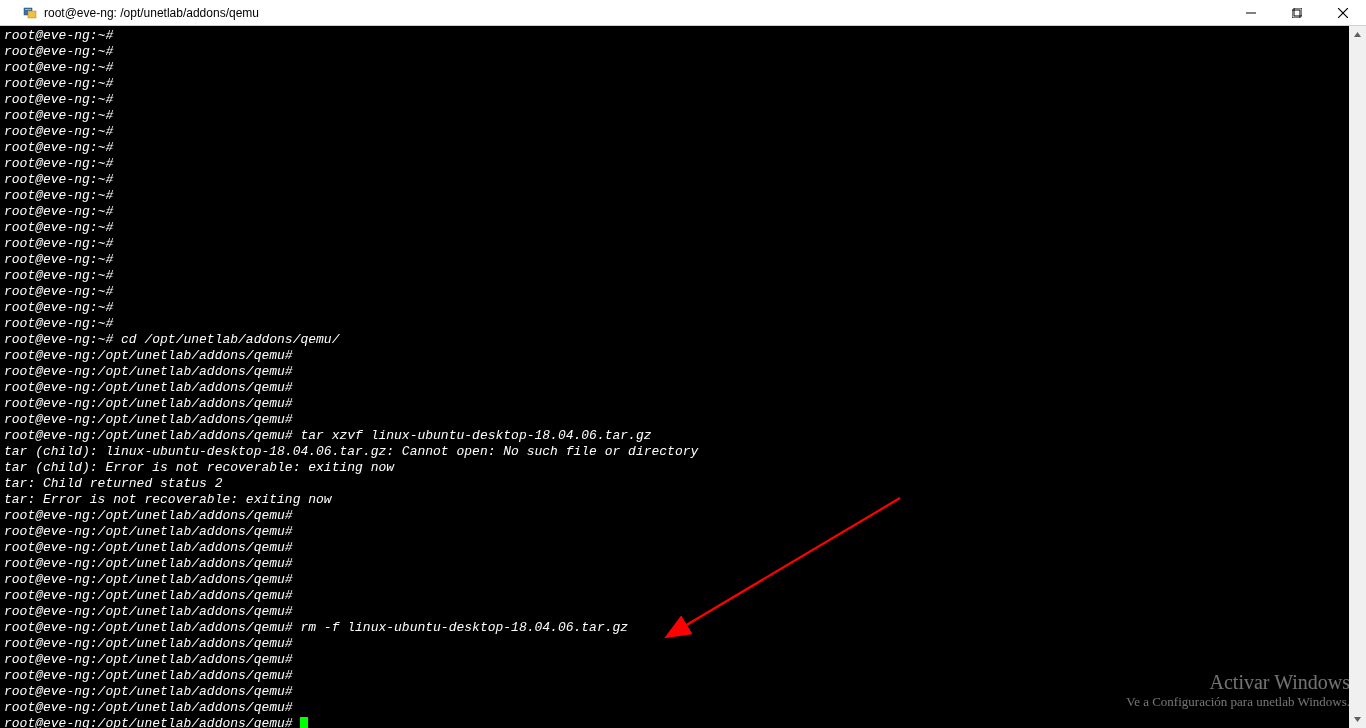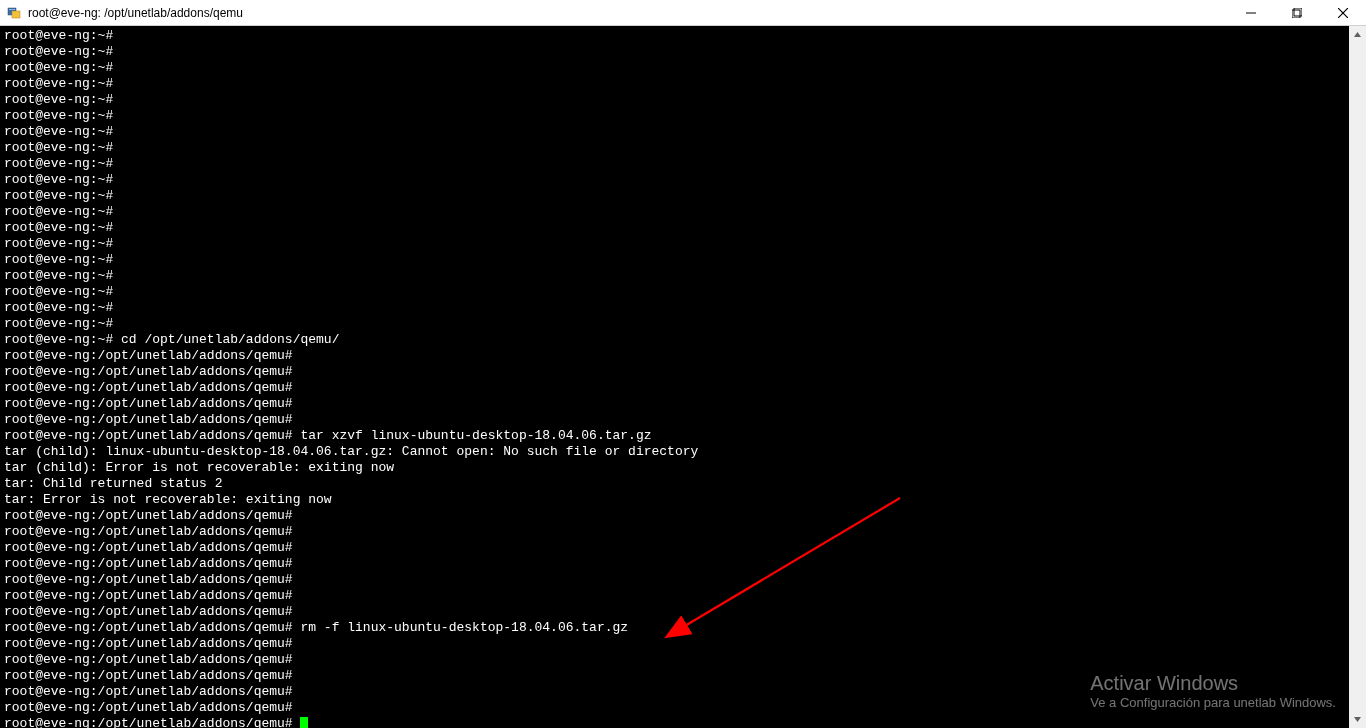--- a/index.html
+++ b/index.html
@@ -9,21 +9,21 @@
     overflow: hidden;
     font-family: "Segoe UI", Tahoma, sans-serif;
     background: #000;
   }
   
   .titlebar {
     height: 26px;
     background: #ffffff;
     display: flex;
     align-items: center;
-    padding: 0 0 0 6px;
+    padding: 0 0 0 22px;
     border-bottom: 1px solid #d0d0d0;
     font-size: 12px;
     color: #000;
   }
   .titlebar .icon {
     width: 16px; height: 16px;
     margin-right: 6px;
     display: inline-flex;
     align-items: center;
     justify-content: center;
@@ -42,20 +42,21 @@
     position: relative;
     width: 100%;
     height: calc(100% - 26px);
     background: #000;
     color: #fff;
     font-family: "Consolas", "Courier New", monospace;
     font-size: 13px;
     line-height: 16px;
     padding: 2px 20px 2px 4px;
     white-space: pre;
+    font-style: italic;
   }
   .line { display: block; }
   .cursor {
     display: inline-block;
     width: 8px;
     height: 14px;
     background: #00ff00;
     vertical-align: text-bottom;
   }
   
@@ -73,25 +74,25 @@
     height: 17px;
     display: flex; align-items: center; justify-content: center;
     background: #f0f0f0;
     color: #606060;
     font-size: 9px;
   }
   .sb-track { flex: 1; background: #f0f0f0; }
   
   .watermark {
     position: absolute;
-    right: 30px;
+    right: 16px;
     bottom: 18px;
-    text-align: left;
+    text-align: right;
     color: rgba(255,255,255,0.45);
-    font-family: Liberation Sans, sans-serif;
+    font-family: Liberation Serif, serif;
     pointer-events: none;
   }
   .watermark .wm-title { font-size: 20px; font-weight: 400; }
   .watermark .wm-sub { font-size: 13px; }
   
   .arrow-svg {
     position: absolute;
     top: 0; left: 0;
     width: 1366px; height: 728px;
     pointer-events: none;

